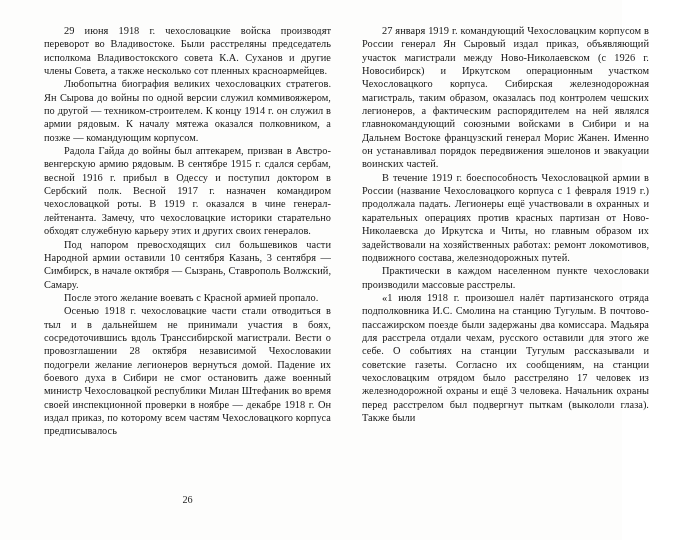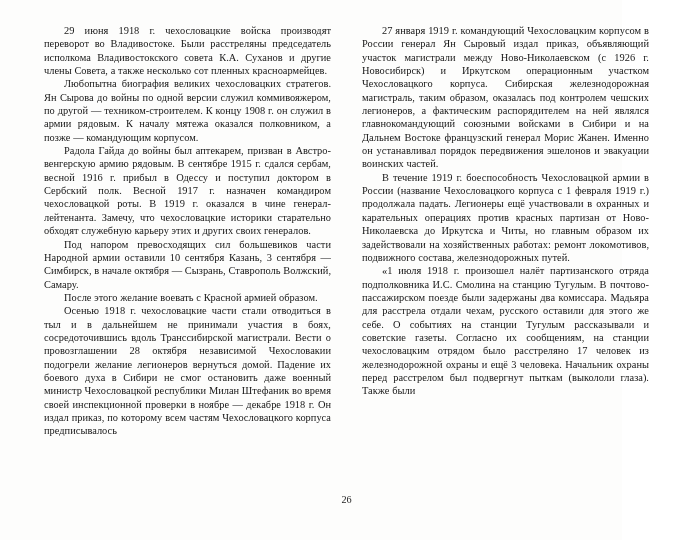--- a/index.html
+++ b/index.html
@@ -47,49 +47,50 @@
     color: #171717;
     hyphens: manual;
   }
   .folio-row {
     position: absolute;
     top: 494px;
     left: 44px;
     width: 605px;
     display: flex;
     flex-direction: row;
-    justify-content: center;
+    justify-content: flex-start;
   }
   .folio {
     width: 287px;
     text-align: center;
     font-size: 10.2px;
     line-height: 12px;
     color: #252525;
   }
 </style>
 </head>
 <body>
 
 <div class="page">
 
   <div class="columns">
 
     <div class="column">
       <p class="para">29 июня 1918 г. чехословацкие войска производят переворот во Владивостоке. Были расстреляны председатель исполкома Владивостокского совета К.А. Суханов и другие члены Совета, а также несколько сот пленных красноармейцев.</p>
-      <p class="para">Любопытна биография великих чехословацких стратегов. Ян Сырова до войны по одной версии служил коммивояжером, по другой — техником-строителем. К концу 1908 г. он служил в армии рядовым. К началу мятежа оказался полковником, а позже — командующим корпусом.</p>
+      <p class="para">Любопытна биография великих чехословацких стратегов. Ян Сырова до войны по одной версии служил коммивояжером, по другой — техником-строителем. К концу 1914 г. он служил в армии рядовым. К началу мятежа оказался полковником, а позже — командующим корпусом.</p>
       <p class="para">Радола Гайда до войны был аптекарем, призван в Австро-венгерскую армию рядовым. В сентябре 1915 г. сдался сербам, весной 1916 г. прибыл в Одессу и поступил доктором в Сербский полк. Весной 1917 г. назначен командиром чехословацкой роты. В 1919 г. оказался в чине генерал-лейтенанта. Замечу, что чехословацкие историки старательно обходят служебную карьеру этих и других своих генералов.</p>
       <p class="para">Под напором превосходящих сил большевиков части Народной армии оставили 10 сентября Казань, 3 сентября — Симбирск, в начале октября — Сызрань, Ставрополь Волжский, Самару.</p>
-      <p class="para">После этого желание воевать с Красной армией образом.</p>
+      <p class="para">После этого желание воевать с Красной армией пропало.</p>
       <p class="para">Осенью 1918 г. чехословацкие части стали отводиться в тыл и в дальнейшем не принимали участия в боях, сосредоточившись вдоль Транссибирской магистрали. Вести о провозглашении 28 октября независимой Чехословакии подогрели желание легионеров вернуться домой. Падение их боевого духа в Сибири не смог остановить даже военный министр Чехословацкой республики Милан Штефаник во время своей инспекционной проверки в ноябре — декабре 1918 г. Он издал приказ, по которому всем частям Чехословацкого корпуса предписывалось</p>
     </div>
 
     <div class="column">
       <p class="para">27 января 1919 г. командующий Чехословацким корпусом в России генерал Ян Сыровый издал приказ, объявляющий участок магистрали между Ново-Николаевском (с 1926 г. Новосибирск) и Иркутском операционным участком Чехословацкого корпуса. Сибирская железнодорожная магистраль, таким образом, оказалась под контролем чешских легионеров, а фактическим распорядителем на ней являлся главнокомандующий союзными войсками в Сибири и на Дальнем Востоке французский генерал Морис Жанен. Именно он устанавливал порядок передвижения эшелонов и эвакуации воинских частей.</p>
       <p class="para">В течение 1919 г. боеспособность Чехословацкой армии в России (название Чехословацкого корпуса с 1 февраля 1919 г.) продолжала падать. Легионеры ещё участвовали в охранных и карательных операциях против красных партизан от Ново-Николаевска до Иркутска и Читы, но главным образом их задействовали на хозяйственных работах: ремонт локомотивов, подвижного состава, железнодорожных путей.</p>
+      <p class="para">Практически в каждом населенном пункте чехословаки производили массовые расстрелы.</p>
       <p class="para">«1 июля 1918 г. произошел налёт партизанского отряда подполковника И.С. Смолина на станцию Тугулым. В почтово-пассажирском поезде были задержаны два комиссара. Мадьяра для расстрела отдали чехам, русского оставили для этого же себе. О событиях на станции Тугулым рассказывали и советские газеты. Согласно их сообщениям, на станции чехословацким отрядом было расстреляно 17 человек из железнодорожной охраны и ещё 3 человека. Начальник охраны перед расстрелом был подвергнут пыткам (выкололи глаза). Также были</p>
     </div>
 
   </div>
 
   <div class="folio-row">
     <div class="folio">26</div>
   </div>
 
 </div>

